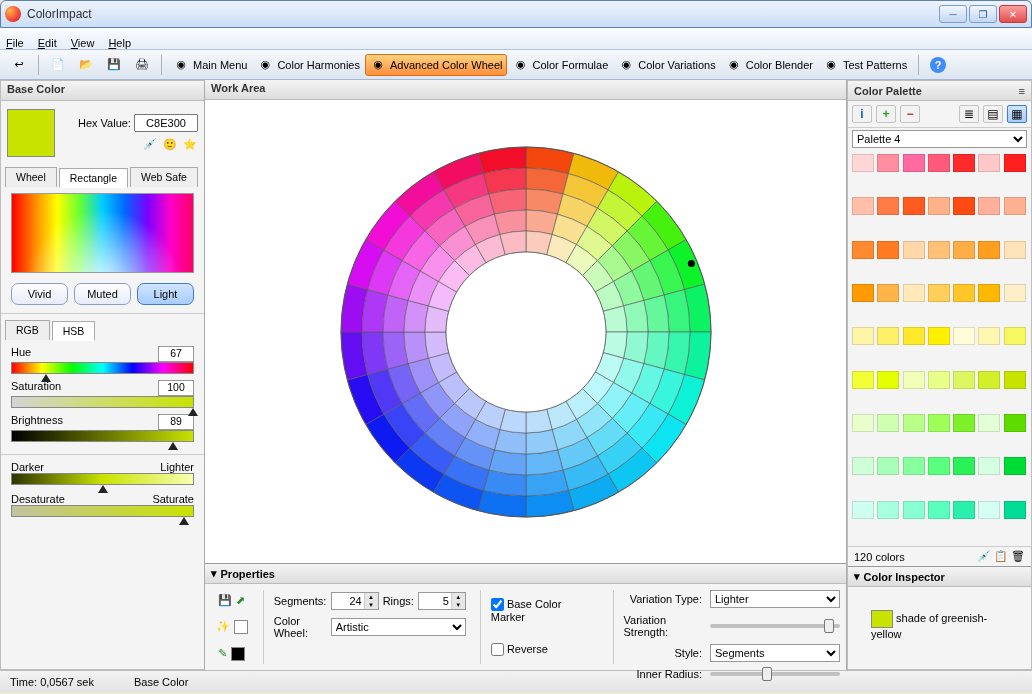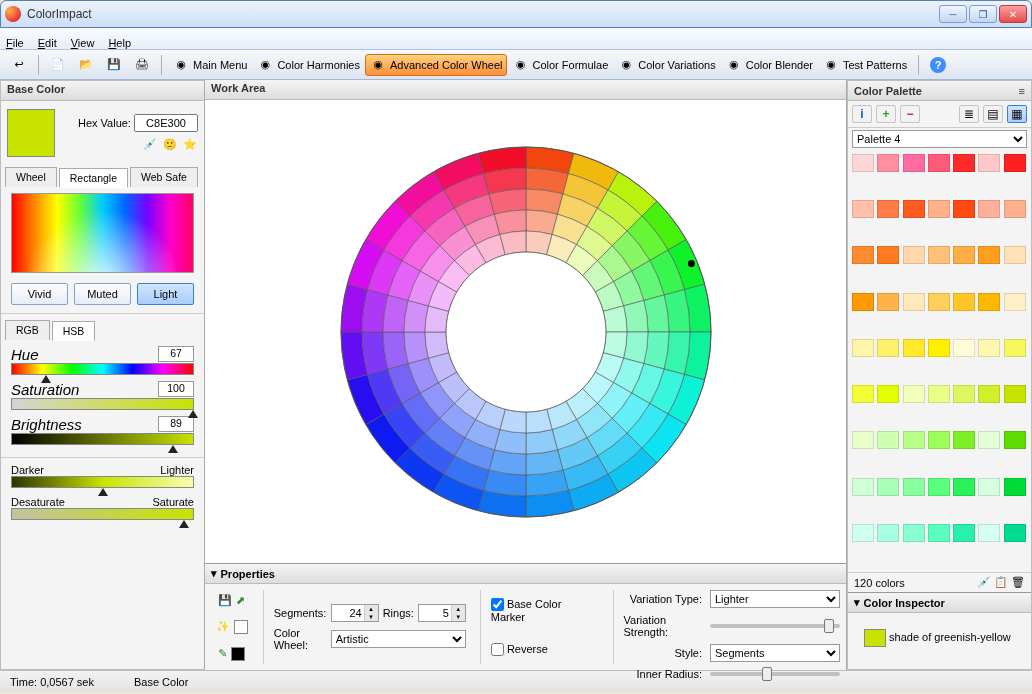--- a/index.html
+++ b/index.html
@@ -42,26 +42,26 @@
 .tabset { display: flex; padding: 2px 4px 0; }
 .tab { padding: 3px 10px; border: 1px solid #aaa; background: #eee; margin-right: 2px; font-size: 10.5px; cursor: pointer; border-bottom: none; }
 .tab.active { background: #fff; font-weight: normal; border-bottom: 1px solid #fff; position: relative; top: 1px; }
 
 .picker-rect { margin: 6px 10px; height: 80px; border: 1px solid #999; background:
   radial-gradient(circle at 50% 120%, rgba(255,255,255,0.9) 0%, rgba(255,255,255,0) 60%),
   linear-gradient(90deg,
     #ff0000, #ff8800, #ffff00, #66ff33, #00ccff, #0066ff, #7a00ff, #ff00cc, #ff0066); }
 
 .btn-row { display: flex; gap: 6px; padding: 4px 10px 8px; border-bottom: 1px solid #ccc; }
-.btn-row .btn { flex: 1; height: 22px; border: 1px solid #8aa0c8; border-radius: 2px; background: linear-gradient(#fdfdff, #e6edf8); cursor: pointer; font-size: 11px; }
+.btn-row .btn { flex: 1; height: 22px; border: 1px solid #8aa0c8; border-radius: 7px; background: linear-gradient(#fdfdff, #e6edf8); cursor: pointer; font-size: 11px; }
 .btn-row .btn.active { background: linear-gradient(#cfe4ff, #a8cdfb); border-color: #3d7dd0; }
 
 .sliders { padding: 6px 10px; border-bottom: 1px solid #ccc; }
 .slider-row { margin-bottom: 6px; }
-.slider-row label { display: block; font-size: 15px; font-style: italic; }
+.slider-row label { display: block; font-size: 11px; }
 .slider-bar { height: 12px; border: 1px solid #888; position: relative; }
 .slider-bar .knob { position: absolute; top: 11px; width: 0; height: 0; border-left: 5px solid transparent; border-right: 5px solid transparent; border-bottom: 8px solid #222; transform: translateX(-5px); }
 .slider-row .valuebox { float: right; width: 36px; height: 16px; border: 1px solid #999; text-align: center; font-size: 10.5px; background: #fff; }
 .clear { clear: both; }
 
 .bar-hue { background: linear-gradient(90deg,#f00,#ff0,#0f0,#0ff,#00f,#f0f,#f00); }
 .bar-sat { background: linear-gradient(90deg, #d4d4d4, #c8e300); }
 .bar-bri { background: linear-gradient(90deg, #000000, #c8e300); }
 .bar-dl  { background: linear-gradient(90deg, #2e3300, #c8e300, #f7ffb0); }
 .bar-ds  { background: linear-gradient(90deg, #c2c2a0, #c8e300); }
@@ -70,21 +70,21 @@
 
 
 .center { flex: 1; display: flex; flex-direction: column; border-right: 1px solid #aaa; }
 .work-area { flex: 1; background: #fff; position: relative; display: flex; align-items: center; justify-content: center; }
 
 
 .props { border-top: 1px solid #999; background: #f4f4f4; }
 .props-head { display: flex; align-items: center; height: 20px; padding: 0 6px; font-weight: bold; background: linear-gradient(#f4f4f4,#ddd); border-bottom: 1px solid #bbb; }
 .props-body { display: flex; padding: 6px; gap: 10px; height: 86px; }
 .props-col1 { width: 44px; display: flex; flex-direction: column; gap: 6px; align-items: center; justify-content: space-around; }
-.props-grid { display: grid; grid-template-columns: auto auto auto auto 1fr; grid-auto-rows: 22px; gap: 4px 4px; align-items: center; margin-top: 12px; }
+.props-grid { display: grid; grid-template-columns: auto auto auto auto 1fr; grid-auto-rows: 22px; gap: 4px 4px; align-items: center; }
 .spin { width: 48px; height: 18px; border: 1px solid #999; background: #fff; display: inline-flex; align-items: center; }
 .spin span { flex: 1; text-align: right; padding-right: 2px; }
 .spin .sp { width: 14px; display: flex; flex-direction: column; }
 .spin .sp div { height: 8px; font-size: 7px; text-align: center; background: #e6e6e6; border-left: 1px solid #ccc; cursor: pointer; line-height: 7px; }
 select, input[type=text] { height: 18px; border: 1px solid #999; background: #fff; font-size: 11px; }
 input[type=checkbox] { vertical-align: middle; }
 .long-slider { width: 130px; height: 4px; background: #c0c0c0; position: relative; border-radius: 2px; }
 .long-slider .thumb { position: absolute; top: -5px; width: 10px; height: 14px; background: #eee; border: 1px solid #777; border-radius: 2px; }
 
 
@@ -92,21 +92,21 @@
 .pal-tools { display: flex; gap: 4px; padding: 4px; border-bottom: 1px solid #ccc; align-items: center; }
 .pal-tools .tl { width: 20px; height: 18px; border: 1px solid #c4c4c4; border-radius: 2px; display: flex; align-items: center; justify-content: center; cursor: pointer; background: #f2f2f2; font-size: 12px; }
 .pal-select { display: flex; padding: 2px 4px; }
 .pal-select select { flex: 1; }
 
 .palette-grid { flex: 1; overflow: auto; padding: 4px; display: grid; grid-template-columns: repeat(7, 1fr); gap: 2px; }
 .palette-grid div { width: 22px; height: 18px; border: 1px solid rgba(0,0,0,.12); }
 
 .pal-foot { display: flex; justify-content: space-between; align-items: center; padding: 3px 6px; border-top: 1px solid #ccc; font-size: 10.5px; }
 .inspector { border-top: 1px solid #999; }
-.insp-body { padding: 16px; }
+.insp-body { padding: 23px; }
 .insp-swatch { width: 22px; height: 18px; border: 1px solid #888; display: inline-block; vertical-align: middle; }
 
 
 .status { height: 22px; background: linear-gradient(#f3f3f3,#e2e2e2); border-top: 1px solid #bbb; display: flex; align-items: center; padding: 0 10px; gap: 40px; }
 
 svg { display: block; }
 </style>
 </head>
 <body>
 

